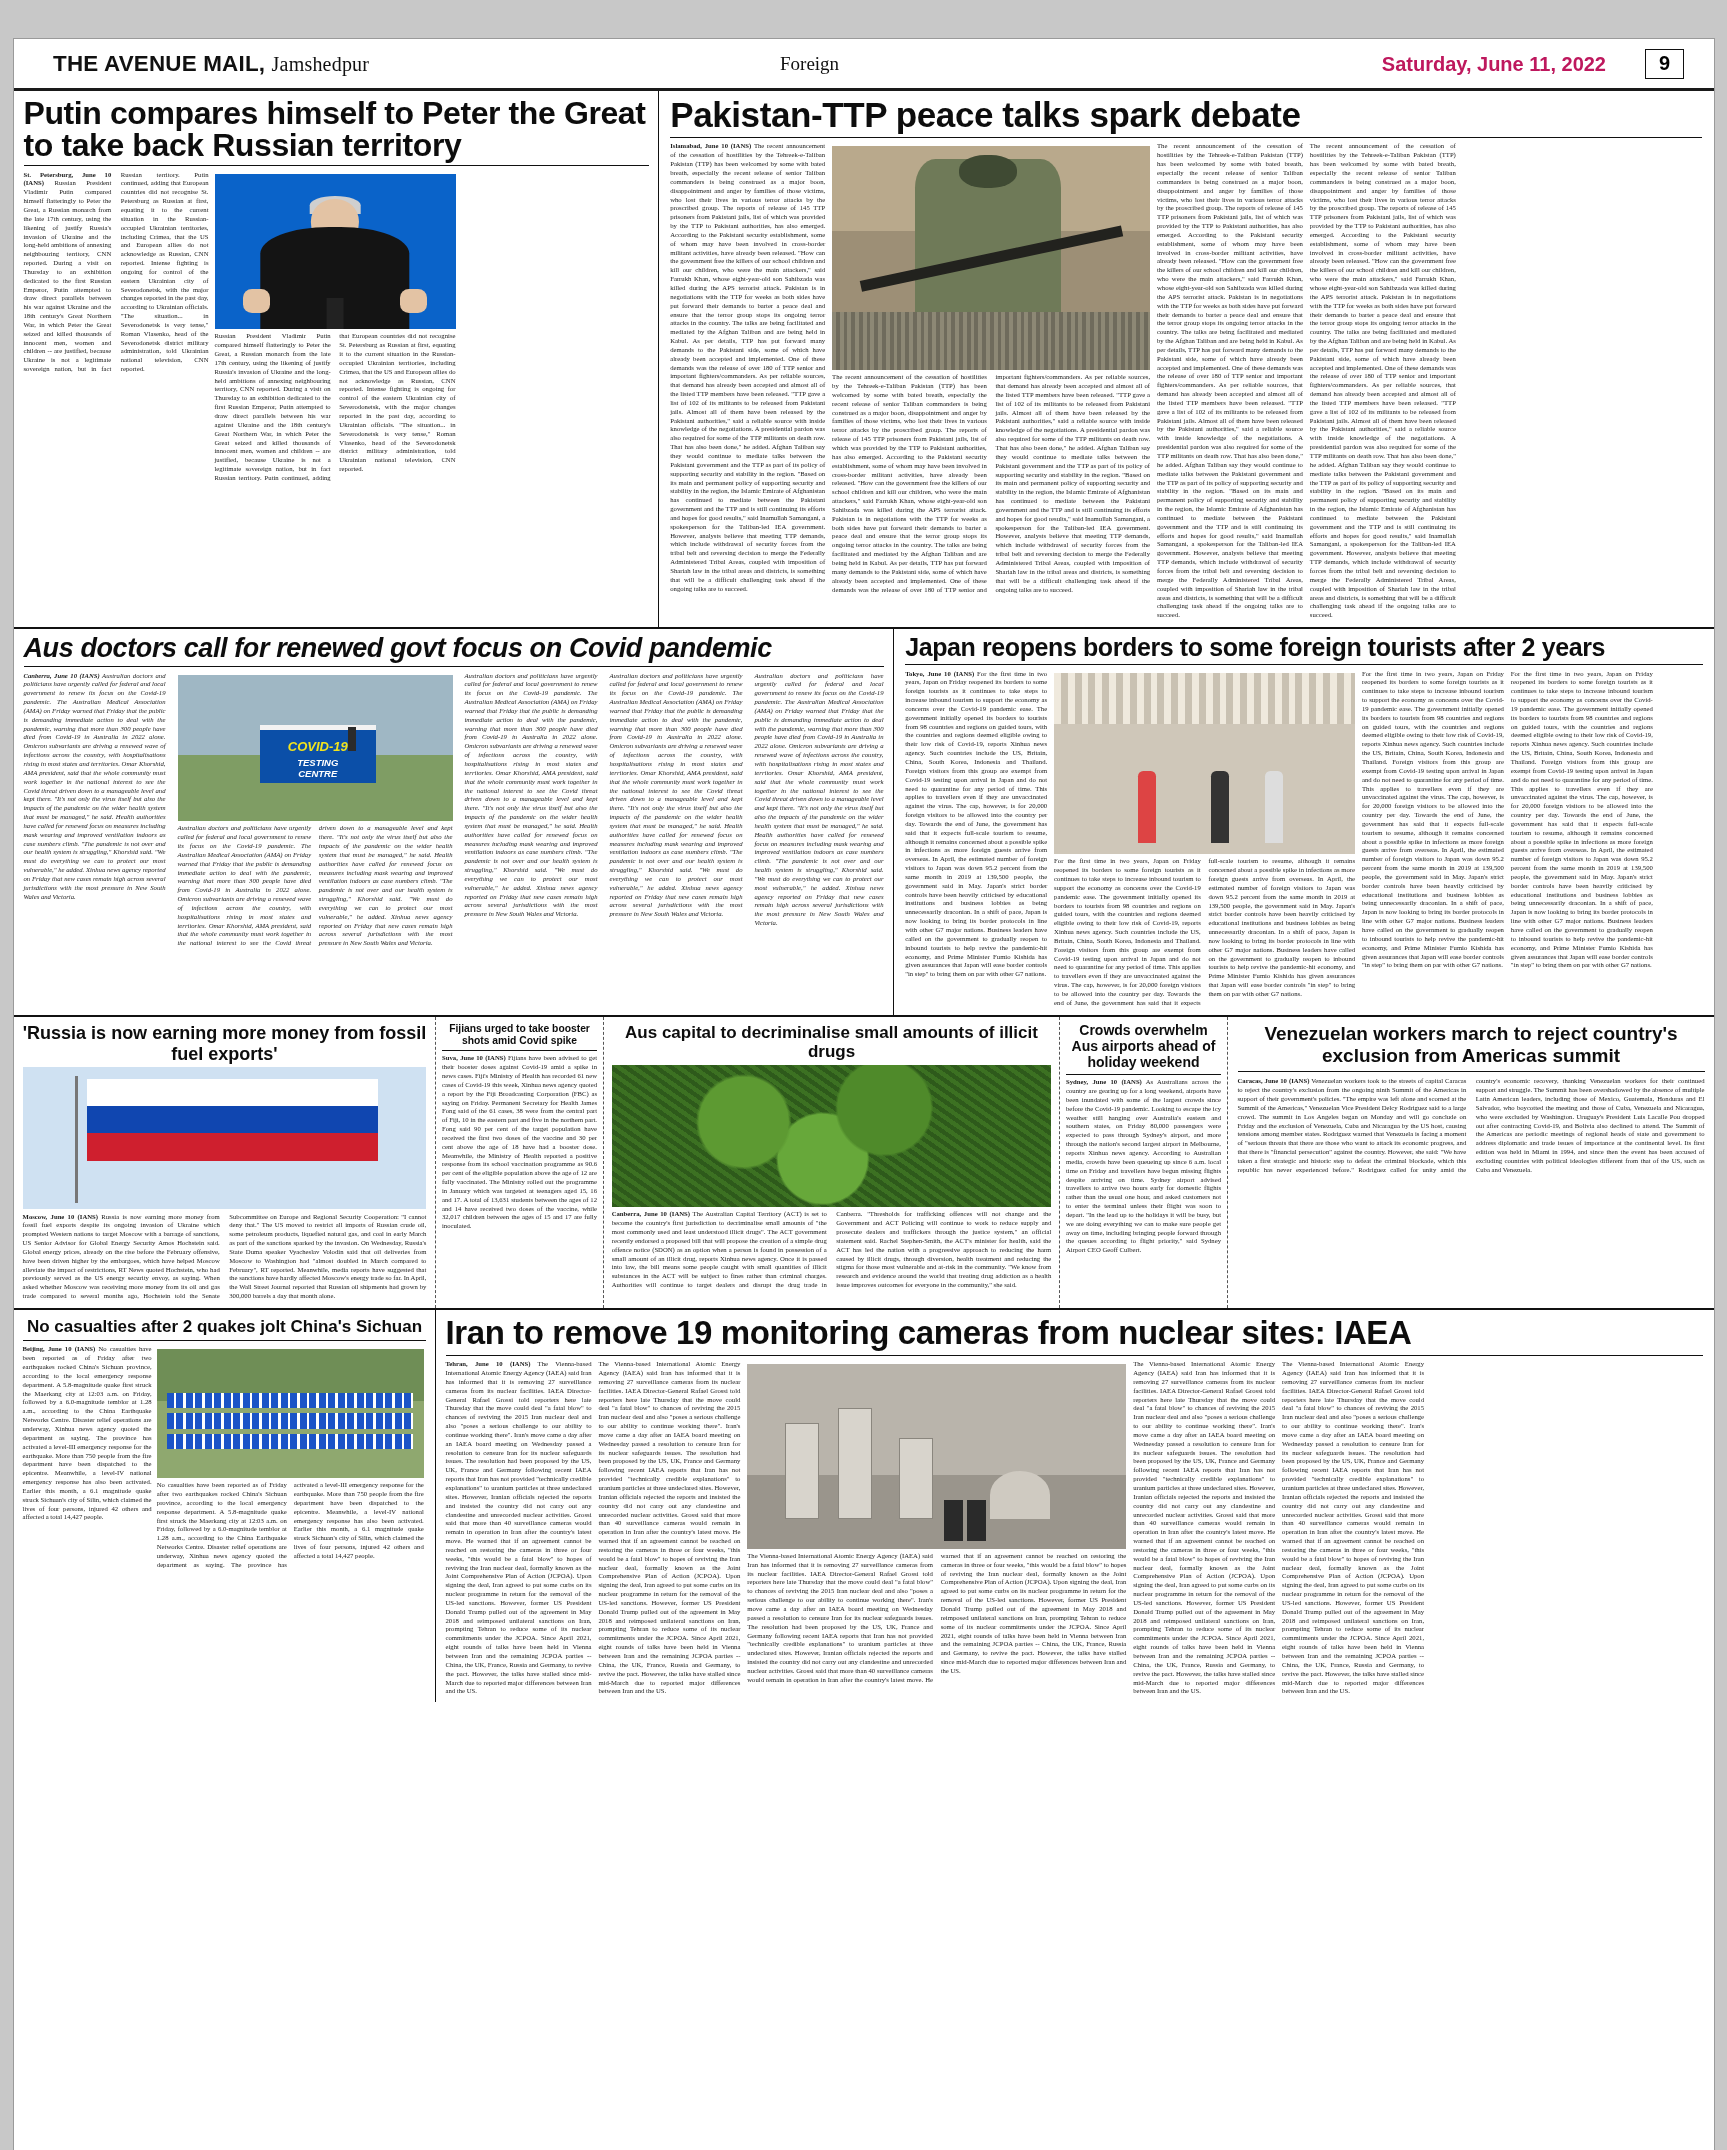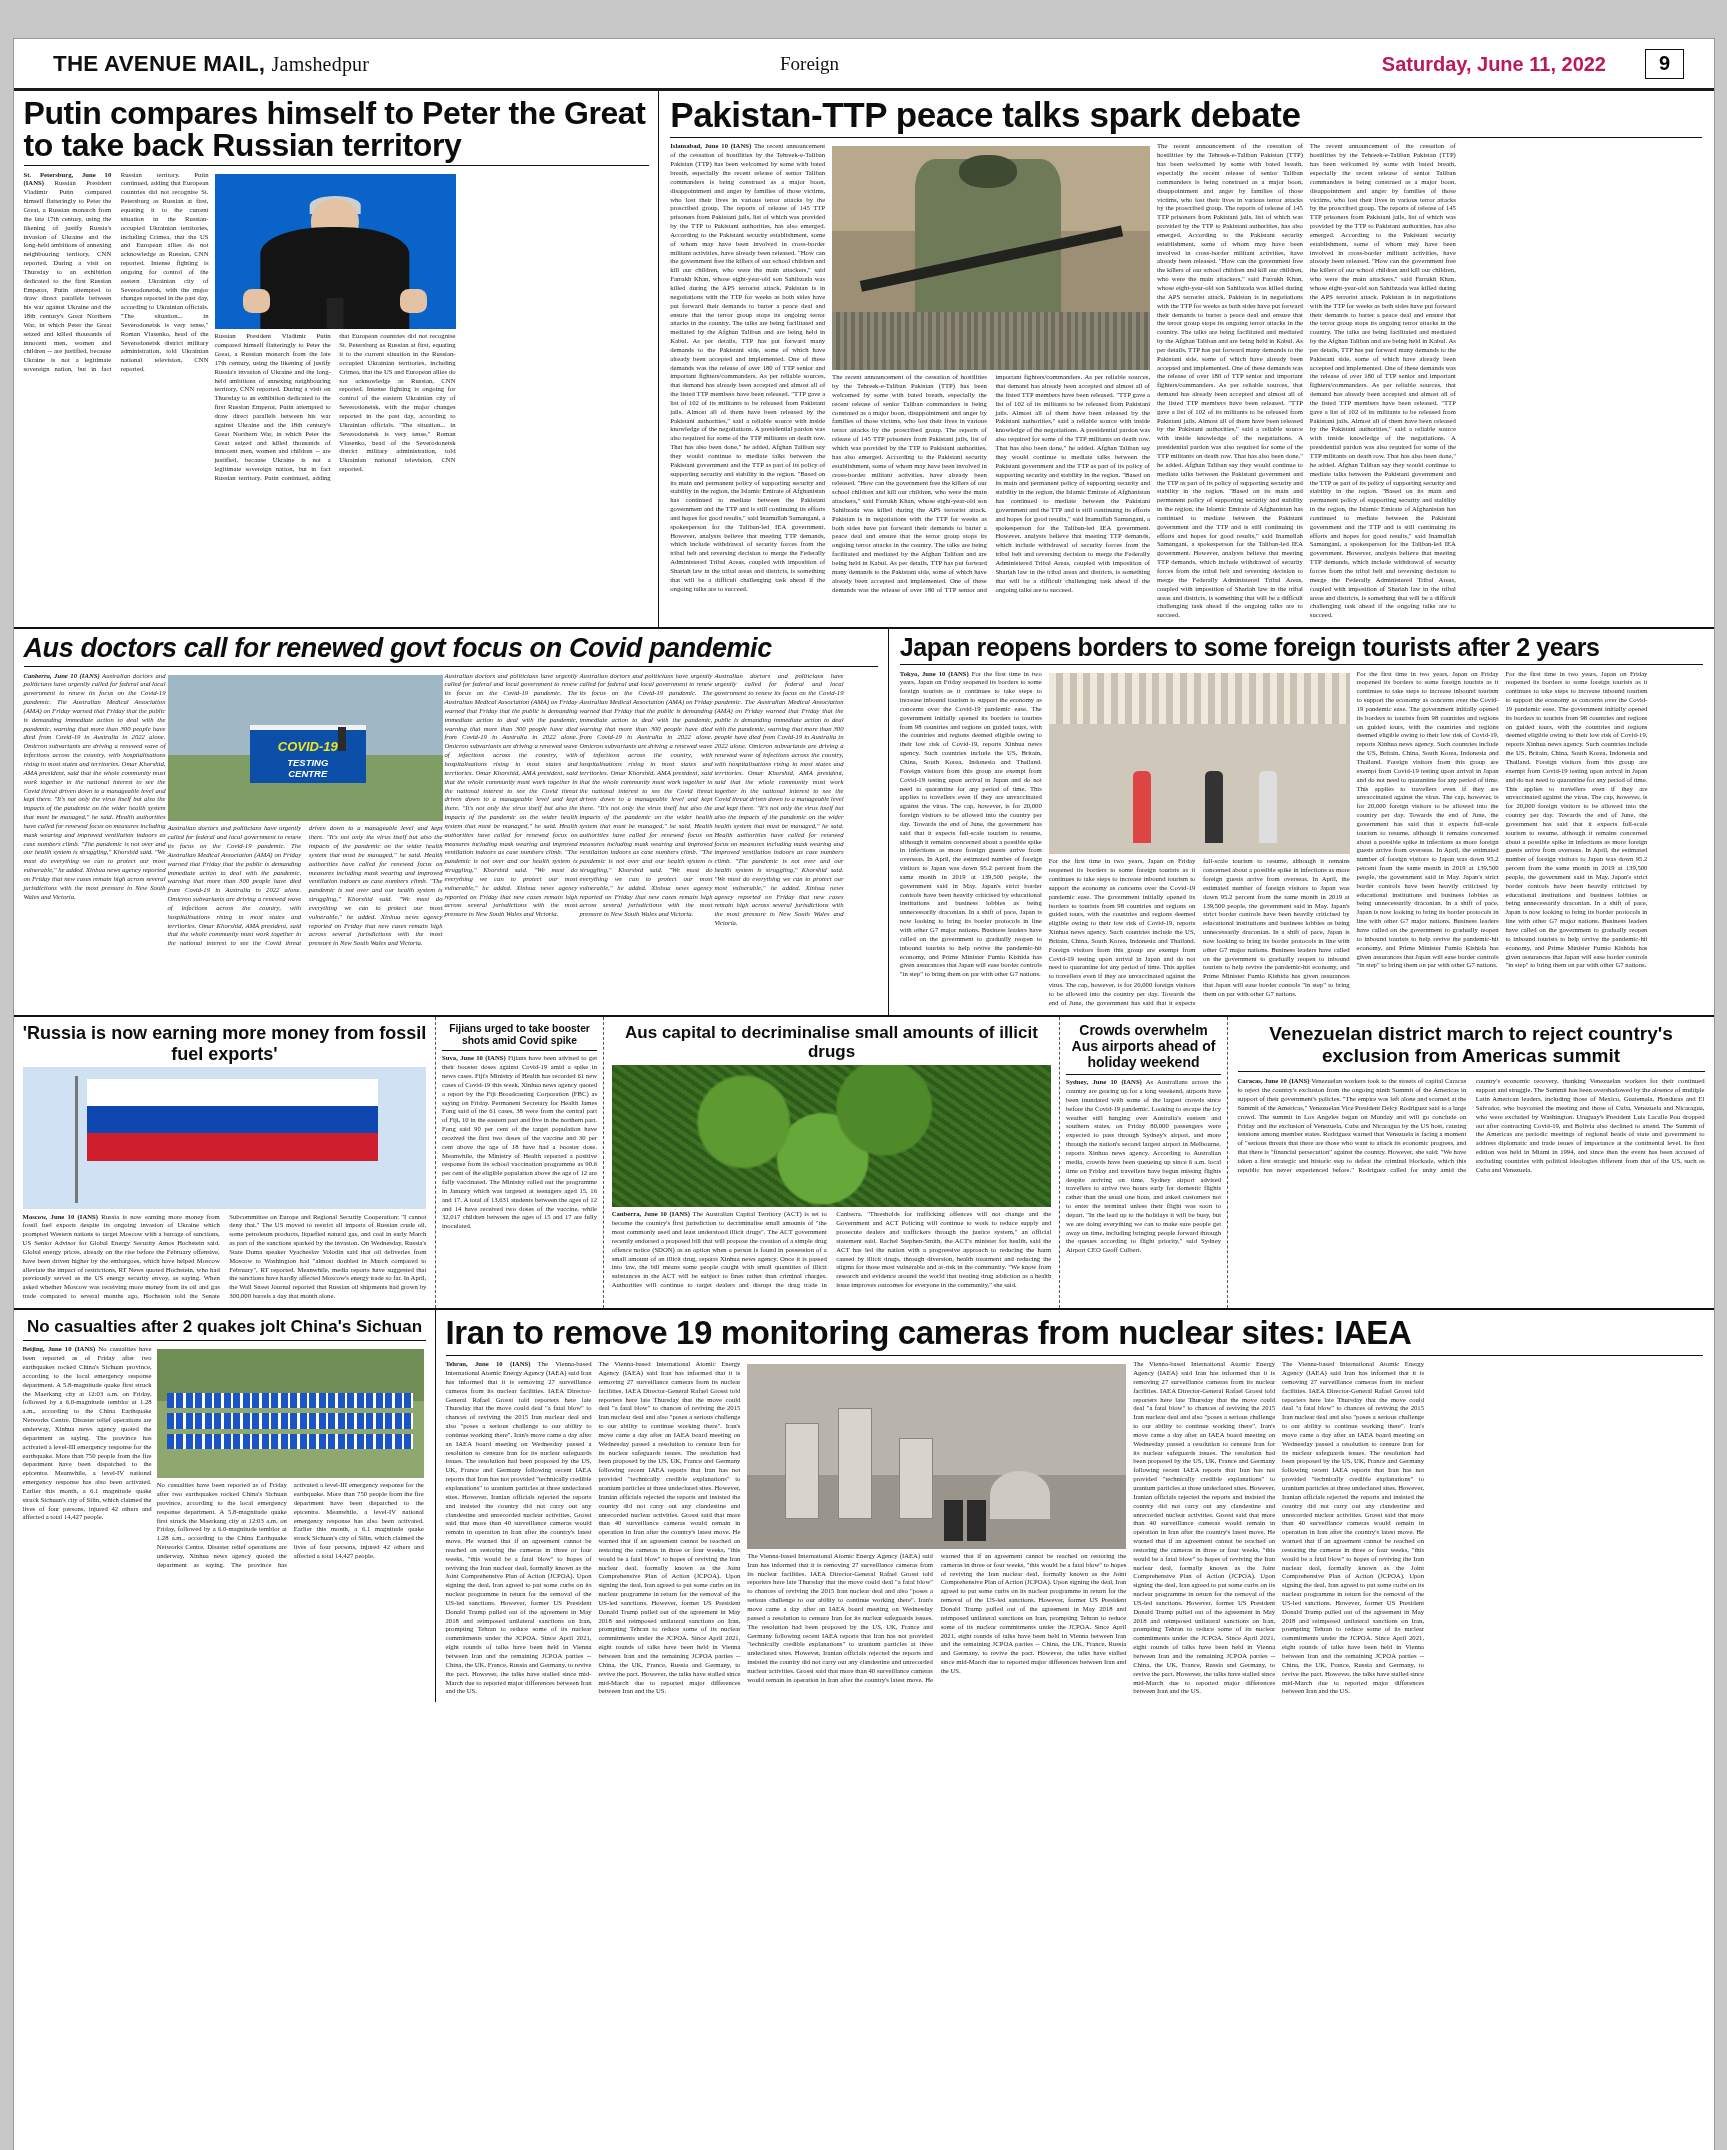--- a/index.html
+++ b/index.html
@@ -221,21 +221,21 @@
           <span>The recent announcement of the cessation of hostilities by the Tehreek-e-Taliban Pakistan (TTP) has been welcomed by some with bated breath, especially the recent release of senior Taliban commanders is being construed as a major boon, disappointment and anger by families of those victims, who lost their lives in various terror attacks by the proscribed group. The reports of release of 145 TTP prisoners from Pakistani jails, list of which was provided by the TTP to Pakistani authorities, has also emerged. According to the Pakistani security establishment, some of whom may have been involved in cross-border militant activities, have already been released. "How can the government free the killers of our school children and kill our children, who were the main attackers," said Farrukh Khan, whose eight-year-old son Sahibzada was killed during the APS terrorist attack. Pakistan is in negotiations with the TTP for weeks as both sides have put forward their demands to barter a peace deal and ensure that the terror group stops its ongoing terror attacks in the country. The talks are being facilitated and mediated by the Afghan Taliban and are being held in Kabul. As per details, TTP has put forward many demands to the Pakistani side, some of which have already been accepted and implemented. One of these demands was the release of over 180 of TTP senior and important fighters/commanders. As per reliable sources, that demand has already been accepted and almost all of the listed TTP members have been released. "TTP gave a list of 102 of its militants to be released from Pakistani jails. Almost all of them have been released by the Pakistani authorities," said a reliable source with inside knowledge of the negotiations. A presidential pardon was also required for some of the TTP militants on death row. That has also been done," he added. Afghan Taliban say they would continue to mediate talks between the Pakistani government and the TTP as part of its policy of supporting security and stability in the region. "Based on its main and permanent policy of supporting security and stability in the region, the Islamic Emirate of Afghanistan has continued to mediate between the Pakistani government and the TTP and is still continuing its efforts and hopes for good results," said Inamullah Samangani, a spokesperson for the Taliban-led IEA government. However, analysts believe that meeting TTP demands, which include withdrawal of security forces from the tribal belt and reversing decision to merge the Federally Administered Tribal Areas, coupled with imposition of Shariah law in the tribal areas and districts, is something that will be a difficult challenging task ahead if the ongoing talks are to succeed.</span>
         </div>
       </div>
     </div>
   </div>
 
   <div class="sec2">
     <div class="sec2-left">
       <div class="hl" style="font-size:27px">Aus doctors call for renewed govt focus on Covid pandemic</div>
       <div class="rule-thin" style="margin:4.3px 0"></div>
-      <div style="display:flex;gap:2px">
+      <div style="display:flex;gap:12px">
         <div style="width:142px" class="body-col">
           <span class="dateline">Canberra, June 10 (IANS)</span>
           <span>Australian doctors and politicians have urgently called for federal and local government to renew its focus on the Covid-19 pandemic. The Australian Medical Association (AMA) on Friday warned that Friday that the public is demanding immediate action to deal with the pandemic, warning that more than 300 people have died from Covid-19 in Australia in 2022 alone. Omicron subvariants are driving a renewed wave of infections across the country, with hospitalisations rising in most states and territories. Omar Khorshid, AMA president, said that the whole community must work together in the national interest to see the Covid threat driven down to a manageable level and kept there. "It's not only the virus itself but also the impacts of the pandemic on the wider health system that must be managed," he said. Health authorities have called for renewed focus on measures including mask wearing and improved ventilation indoors as case numbers climb. "The pandemic is not over and our health system is struggling," Khorshid said. "We must do everything we can to protect our most vulnerable," he added. Xinhua news agency reported on Friday that new cases remain high across several jurisdictions with the most pressure in New South Wales and Victoria.</span>
         </div>
         <div style="width:275px">
           <div class="photo covidsign imgwrap" style="height:146px">
             <div class="board">
                 <div class="c19">COVID-19</div>
                 <div class="ctest">TESTING<br>CENTRE</div>
               </div>
@@ -327,21 +327,21 @@
     <div class="s3d">
       <div class="kicker" style="font-size:14px">Crowds overwhelm Aus airports ahead of holiday weekend</div>
       <div class="rule-thin" style="margin:3.4px 0"></div>
       <div class="body-col">
         <span class="dateline">Sydney, June 10 (IANS)</span>
         <span>As Australians across the country are gearing up for a long weekend, airports have been inundated with some of the largest crowds since before the Covid-19 pandemic. Looking to escape the icy weather still hanging over Australia's eastern and southern states, on Friday 80,000 passengers were expected to pass through Sydney's airport, and more through the nation's second largest airport in Melbourne, reports Xinhua news agency. According to Australian media, crowds have been queueing up since 6 a.m. local time on Friday and travellers have begun missing flights despite arriving on time. Sydney airport advised travellers to arrive two hours early for domestic flights rather than the usual one hour, and asked customers not to enter the terminal unless their flight was soon to depart. "In the lead up to the holidays it will be busy, but we are doing everything we can to make sure people get away on time, including bringing people forward through the queues according to flight priority," said Sydney Airport CEO Geoff Culbert.</span>
       </div>
     </div>
 
     <div class="s3e">
-      <div class="kicker" style="font-size:19px">Venezuelan district march to reject country's exclusion from Americas summit</div>
+      <div class="kicker" style="font-size:19px">Venezuelan workers march to reject country's exclusion from Americas summit</div>
       <div class="rule-thin" style="margin:5.2px 0"></div>
       <div class="body-col twocol">
         <span class="dateline">Caracas, June 10 (IANS)</span>
         <span>Venezuelan workers took to the streets of capital Caracas to reject the country's exclusion from the ongoing ninth Summit of the Americas in support of their government's policies. "The empire was left alone and scorned at the Summit of the Americas," Venezuelan Vice President Delcy Rodriguez said to a large crowd. The summit in Los Angeles began on Monday and will go conclude on Friday and the exclusion of Venezuela, Cuba and Nicaragua by the US host, causing tensions among member states. Rodriguez warned that Venezuela is facing a moment of "serious threats that there are those who want to attack its economic progress, and that there is "financial persecution" against the country. However, she said: "We have taken a first strategic and historic step to defeat the criminal blockade, which this republic has never experienced before." Rodriguez called for unity amid the country's economic recovery, thanking Venezuelan workers for their continued support and struggle. The Summit has been overshadowed by the absence of multiple Latin American leaders, including those of Mexico, Guatemala, Honduras and El Salvador, who boycotted the meeting and those of Cuba, Venezuela and Nicaragua, who were excluded by Washington. Uruguay's President Luis Lacalle Pou dropped out after contracting Covid-19, and Bolivia also declined to attend. The Summit of the Americas are periodic meetings of regional heads of state and government to address diplomatic and trade issues of importance at the continental level. Its first edition was held in Miami in 1994, and since then the event has been accused of excluding countries with political ideologies different from that of the US, such as Cuba and Venezuela.</span>
       </div>
     </div>
   </div>
 
   <div class="sec4">
     <div class="s4a">

